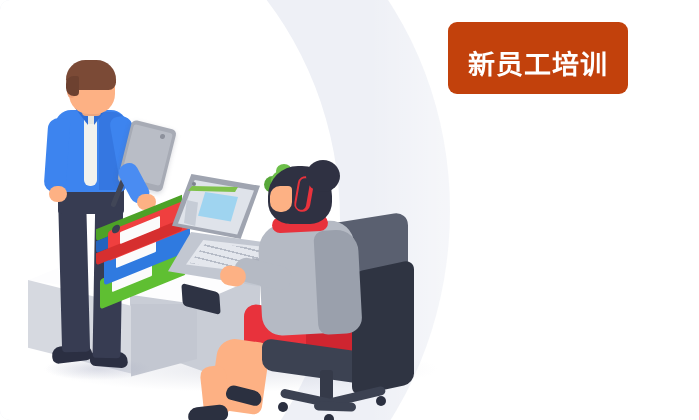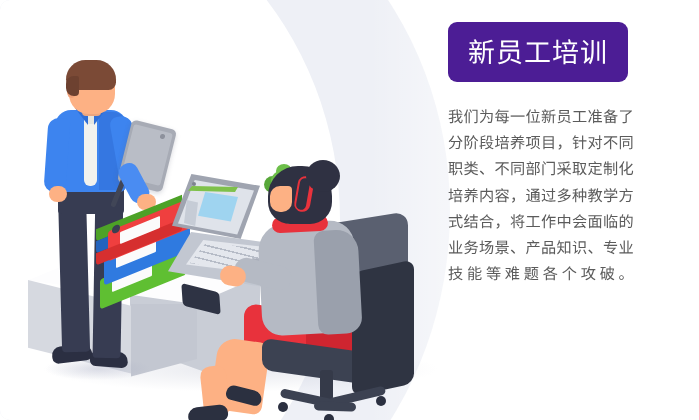--- a/index.html
+++ b/index.html
@@ -438,29 +438,29 @@
 
   
   #text-panel {
     position: absolute;
     left: 448px;
     top: 22px;
     width: 200px;
   }
   #title-badge {
     display: inline-block;
-    background: #4c1d95;
+    background: #c2410c;
     color: #ffffff;
     font-size: 27px;
     line-height: 1;
-    padding: 18px 20px 15px 20px;
+    padding: 30px 20px 15px 20px;
     border-radius: 9px;
     letter-spacing: 1px;
     white-space: nowrap;
-    font-weight: 400;
+    font-weight: 700;
   }
   #body-text {
     margin-top: 22px;
     width: 186px;
     color: #5b5b5b;
     font-size: 15.2px;
     line-height: 26.2px;
     text-align: justify;
     text-align-last: justify;
     letter-spacing: .2px;
@@ -596,16 +596,15 @@
     <div class="w-neck"></div>
     <div class="w-head"></div>
     <div class="w-face"></div>
     <div class="w-band"></div>
     <div class="w-band-2"></div>
     <div class="w-bun"></div>
   </div>
 
   <div id="text-panel">
     <div id="title-badge">新员工培训</div>
-    <div id="body-text">我们为每一位新员工准备了分阶段培养项目，针对不同职类、不同部门采取定制化培养内容，通过多种教学方式结合，将工作中会面临的业务场景、产品知识、专业技能等难题各个攻破。</div>
   </div>
 
 </div>
 
 </body></html>

